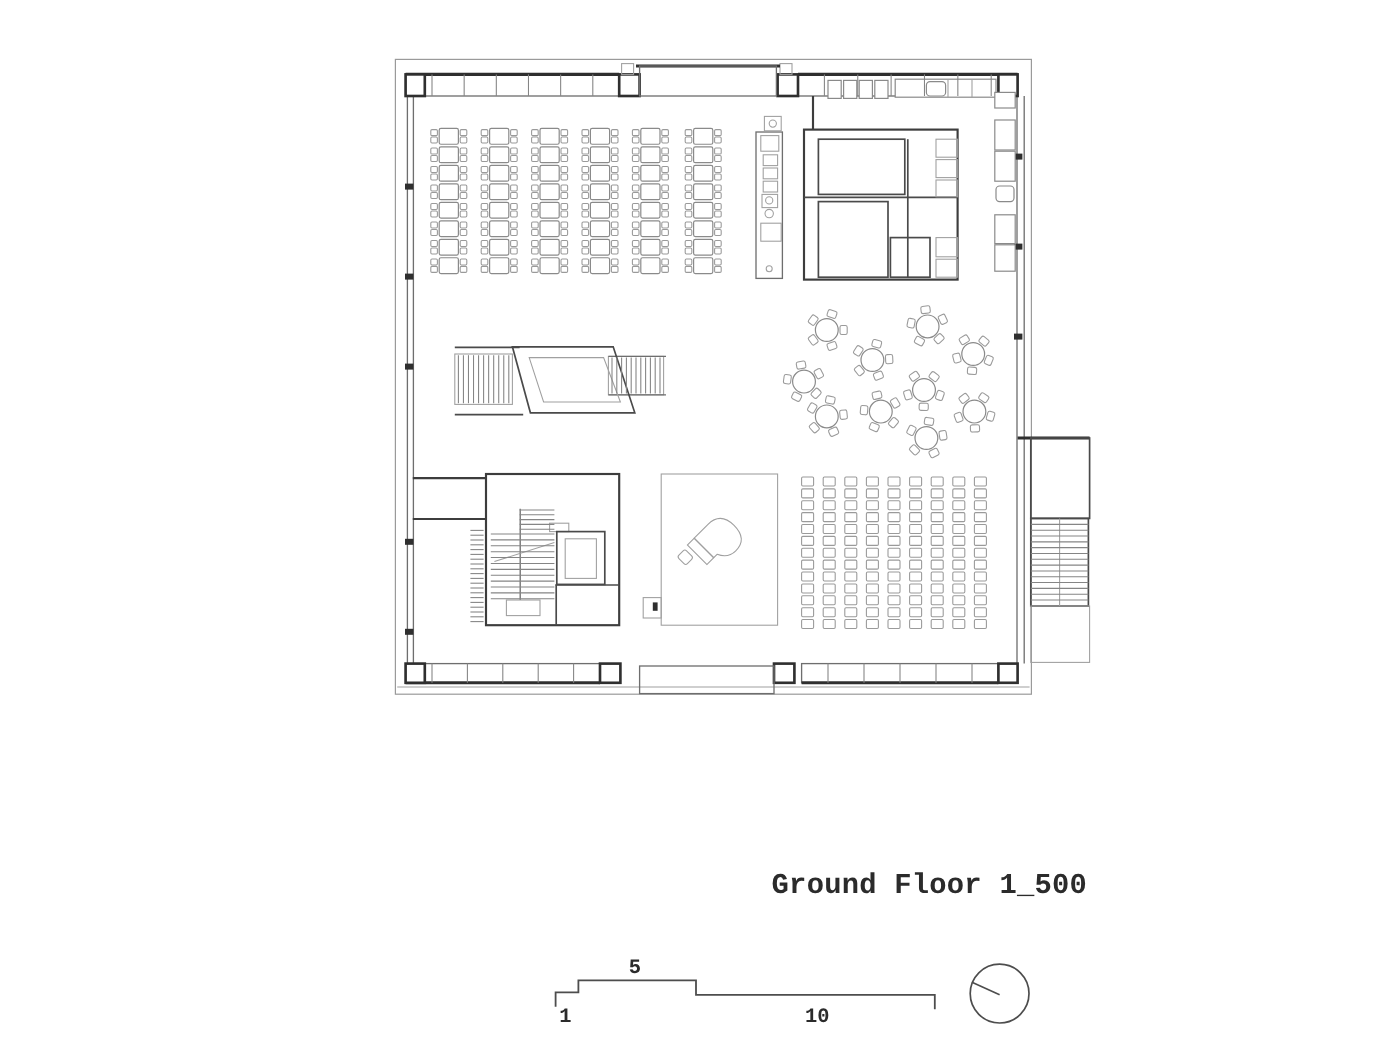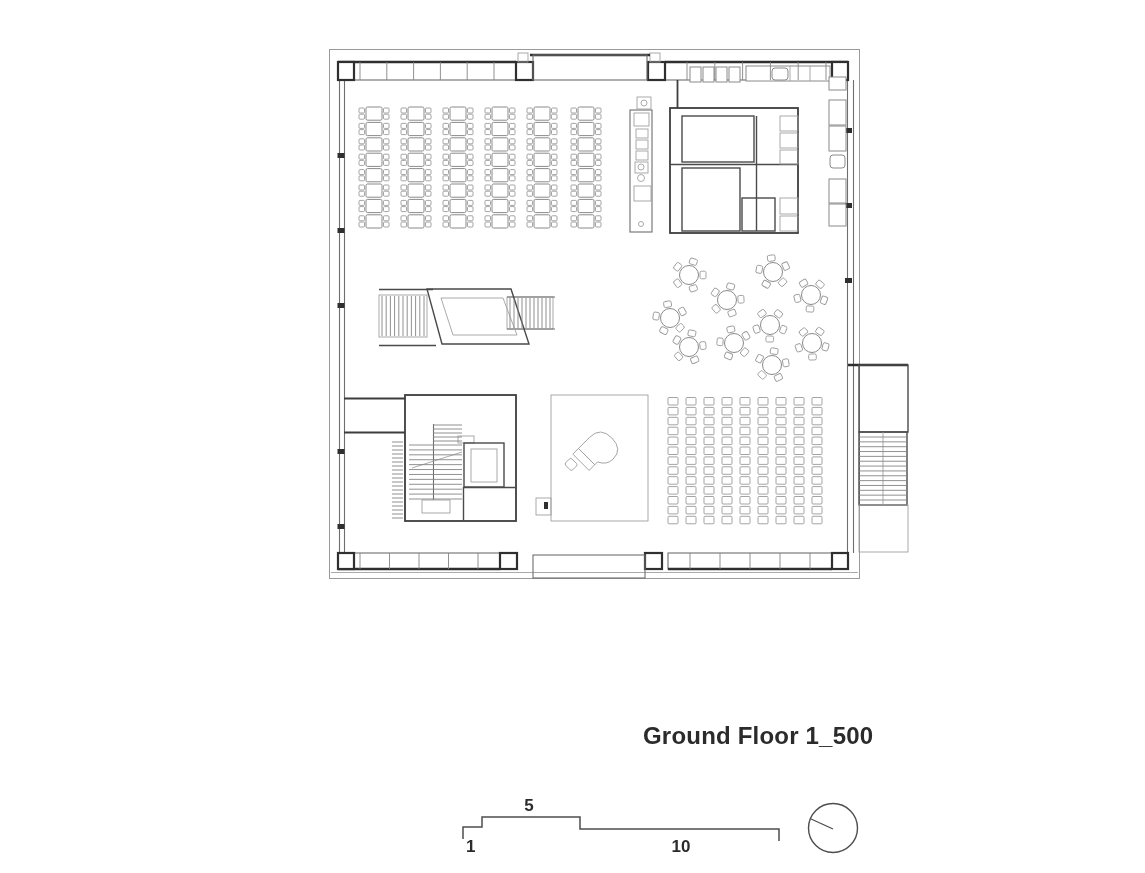--- a/index.html
+++ b/index.html
@@ -1,17 +1,17 @@
 <!DOCTYPE html>
 <html><head>
 <meta charset="utf-8">
 <style>
   html,body{margin:0;padding:0;background:#ffffff;}
   .page{position:relative;width:1145px;height:873px;background:#ffffff;overflow:hidden;
-        font-family:Liberation Sans, sans-serif;}
+        font-family:Liberation Mono, monospace;}
   svg{position:absolute;left:0;top:0;}
   
   .thin  {fill:none;stroke:#9a9a9a;stroke-width:1;}
   .light {fill:none;stroke:#a0a0a0;stroke-width:.9;}
   .mid   {fill:none;stroke:#6e6e6e;stroke-width:1.1;}
   .wall  {fill:none;stroke:#3d3d3d;stroke-width:1.8;}
   .wall15{fill:none;stroke:#4a4a4a;stroke-width:1.4;}
   .heavy {fill:none;stroke:#2f2f2f;stroke-width:2.6;}
   .pier  {fill:#ffffff;stroke:#2f2f2f;stroke-width:2.2;}
   .tick  {fill:#2f2f2f;stroke:none;}

